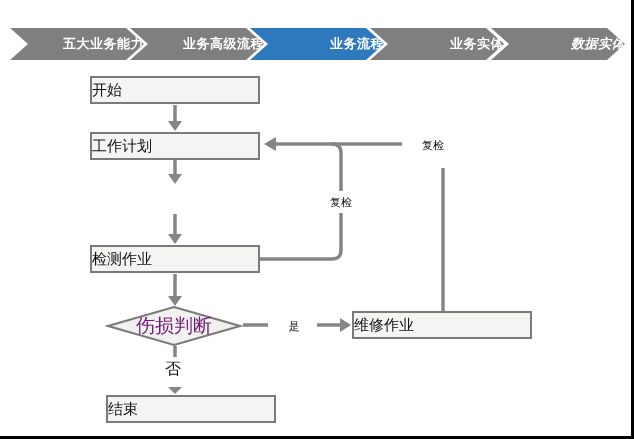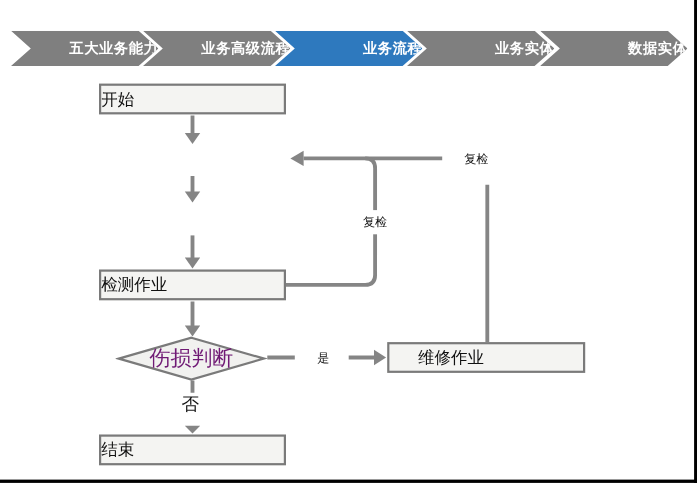--- a/index.html
+++ b/index.html
@@ -17,32 +17,32 @@
   .chev{
     position:absolute;top:15px;height:32px;width:134px;
     background:#7f7f7f;color:#fff;
     display:flex;align-items:center;justify-content:flex-end;
     font-size:13px;font-weight:bold;letter-spacing:0.5px;
     clip-path:polygon(0 0, calc(100% - 18px) 0, 100% 50%, calc(100% - 18px) 100%, 0 100%, 18px 50%);
     cursor:default;
     margin-top:13px;
   }
   .chev.active{background:#2e79be;}
-  .c1{left:10px;} .c2{left:130px;} .c3{left:250px;} .c4{left:370px;} .c5{left:491px;}
+  .c1{left:10px;} .c2{left:130px;} .c3{left:250px;} .c4{left:370px;} .c5{left:491px;font-style:italic;}
   
   .connectors{position:absolute;left:0;top:0;pointer-events:none;}
   .node{
     position:absolute;left:90px;width:170px;height:28px;
     background:#f4f4f2;border:2px solid #7a7a7a;box-sizing:border-box;
     display:flex;align-items:center;justify-content:flex-start;
     font-size:15px;color:#111;
   }
   .n-start{top:76px;} .n-plan{top:132px;} .n-order{top:185px;}
-  .n-inspect{top:245px;} .n-end{top:395px;}
-  .n-repair{left:352px;top:311px;width:180px;padding-left:26px;}
+  .n-inspect{top:245px;} .n-end{top:395px;margin-left:16px;}
+  .n-repair{left:352px;top:311px;width:180px;}
   .diamond-wrap{position:absolute;left:105px;top:304px;width:138px;height:44px;}
   .diamond-label{
     position:absolute;left:0;top:0;width:138px;height:44px;
     display:flex;align-items:center;justify-content:center;
     font-size:19px;color:#701a75;
   }
   .edge-label{
     position:absolute;background:#fff;color:#111;font-size:11px;
     display:flex;align-items:center;justify-content:center;line-height:1;
   }
@@ -103,20 +103,23 @@
       <polygon points="168,296 182,296 175,306"></polygon>
       <polygon points="168,387 182,387 175,394"></polygon>
       <polygon points="340,318 340,332 351,325"></polygon>
       <polygon points="276,137 276,151 264,144"></polygon>
     </g>
   </svg>
 
   <div class="node n-start">
     <span>开始</span>
   </div>
+  <div class="node n-plan">
+    <span>工作计划</span>
+  </div>
   <div class="node n-inspect">
     <span>检测作业</span>
   </div>
 
   <div class="diamond-wrap">
     <svg width="138" height="44" viewBox="0 0 138 44">
       <polygon points="69,3 135,22 69,41 3,22" fill="#f1f1ef" stroke="#7a7a7a" stroke-width="2"></polygon>
     </svg>
     <div class="diamond-label">伤损判断</div>
   </div>

